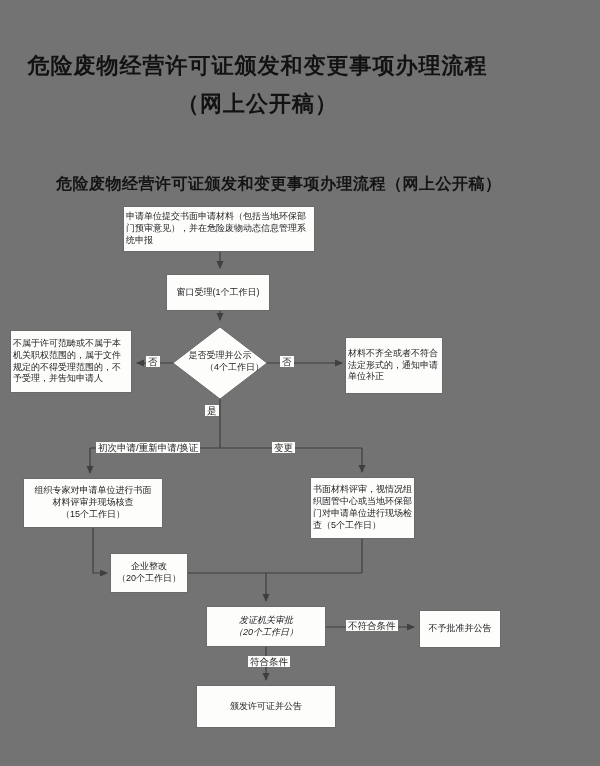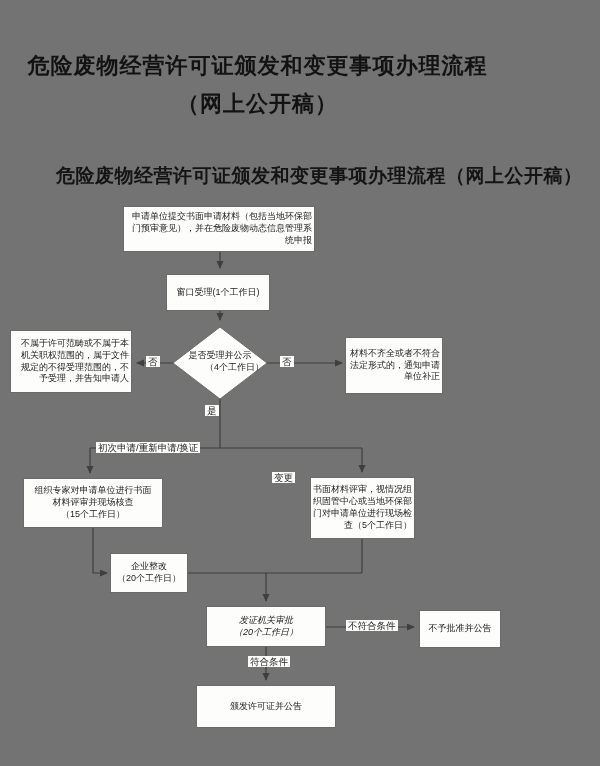--- a/index.html
+++ b/index.html
@@ -9,28 +9,28 @@
     background:#737373; overflow:hidden;
     font-family:"Liberation Sans", sans-serif; color:#1f1f1f;
   }
   .main-title {
     position:absolute; top:46px; left:0; width:515px;
     text-align:center; font-family:"DejaVu Serif", serif;
     font-weight:700; font-size:22px; color:#121212; line-height:38px;
     letter-spacing:1px;
   }
   .sub-title {
-    position:absolute; top:163px; left:56px;
-    font-size:19px; font-weight:700; color:#141414; letter-spacing:0.5px;
+    position:absolute; top:174px; left:56px;
+    font-size:16px; font-weight:700; color:#141414; letter-spacing:0.5px;
   }
   .flow-svg { position:absolute; left:0; top:0; pointer-events:none; }
   .box {
     position:absolute; border:1px solid #6a6a6a; background:#fdfdfc;
     display:flex; flex-direction:column; align-items:center; justify-content:center;
-    text-align:right; font-size:9px; line-height:1.32; color:#232323; padding:2px 2px;
+    text-align:left; font-size:9px; line-height:1.32; color:#232323; padding:2px 2px;
   }
   .box .ln { display:block; }
   .diamond-text {
     position:absolute; left:176px; top:349px; width:88px;
     text-align:center; font-size:9px; line-height:1.35; color:#232323;
   }
   .lbl {
     position:absolute; font-size:9.5px; color:#232323;
     background:#fcfcfa; padding:0 2px; white-space:nowrap; line-height:1.2;
   }
@@ -118,17 +118,17 @@
   </div>
 
   <div class="box" style="left:196px; top:685px; width:140px; height:43px;">
     <span class="ln">颁发许可证并公告</span>
   </div>
 
   <span class="lbl" style="left:146px; top:356px;">否</span>
   <span class="lbl" style="left:280px; top:356px;">否</span>
   <span class="lbl" style="left:205px; top:405px;">是</span>
   <span class="lbl" style="left:96px; top:442px;">初次申请/重新申请/换证</span>
-  <span class="lbl" style="left:272px; top:442px;margin-top:30px;">变更</span>
+  <span class="lbl" style="left:272px; top:442px;">变更</span>
   <span class="lbl" style="left:346px; top:620px;">不符合条件</span>
   <span class="lbl" style="left:248px; top:656px;">符合条件</span>
 
 </div>
 
 </body></html>

